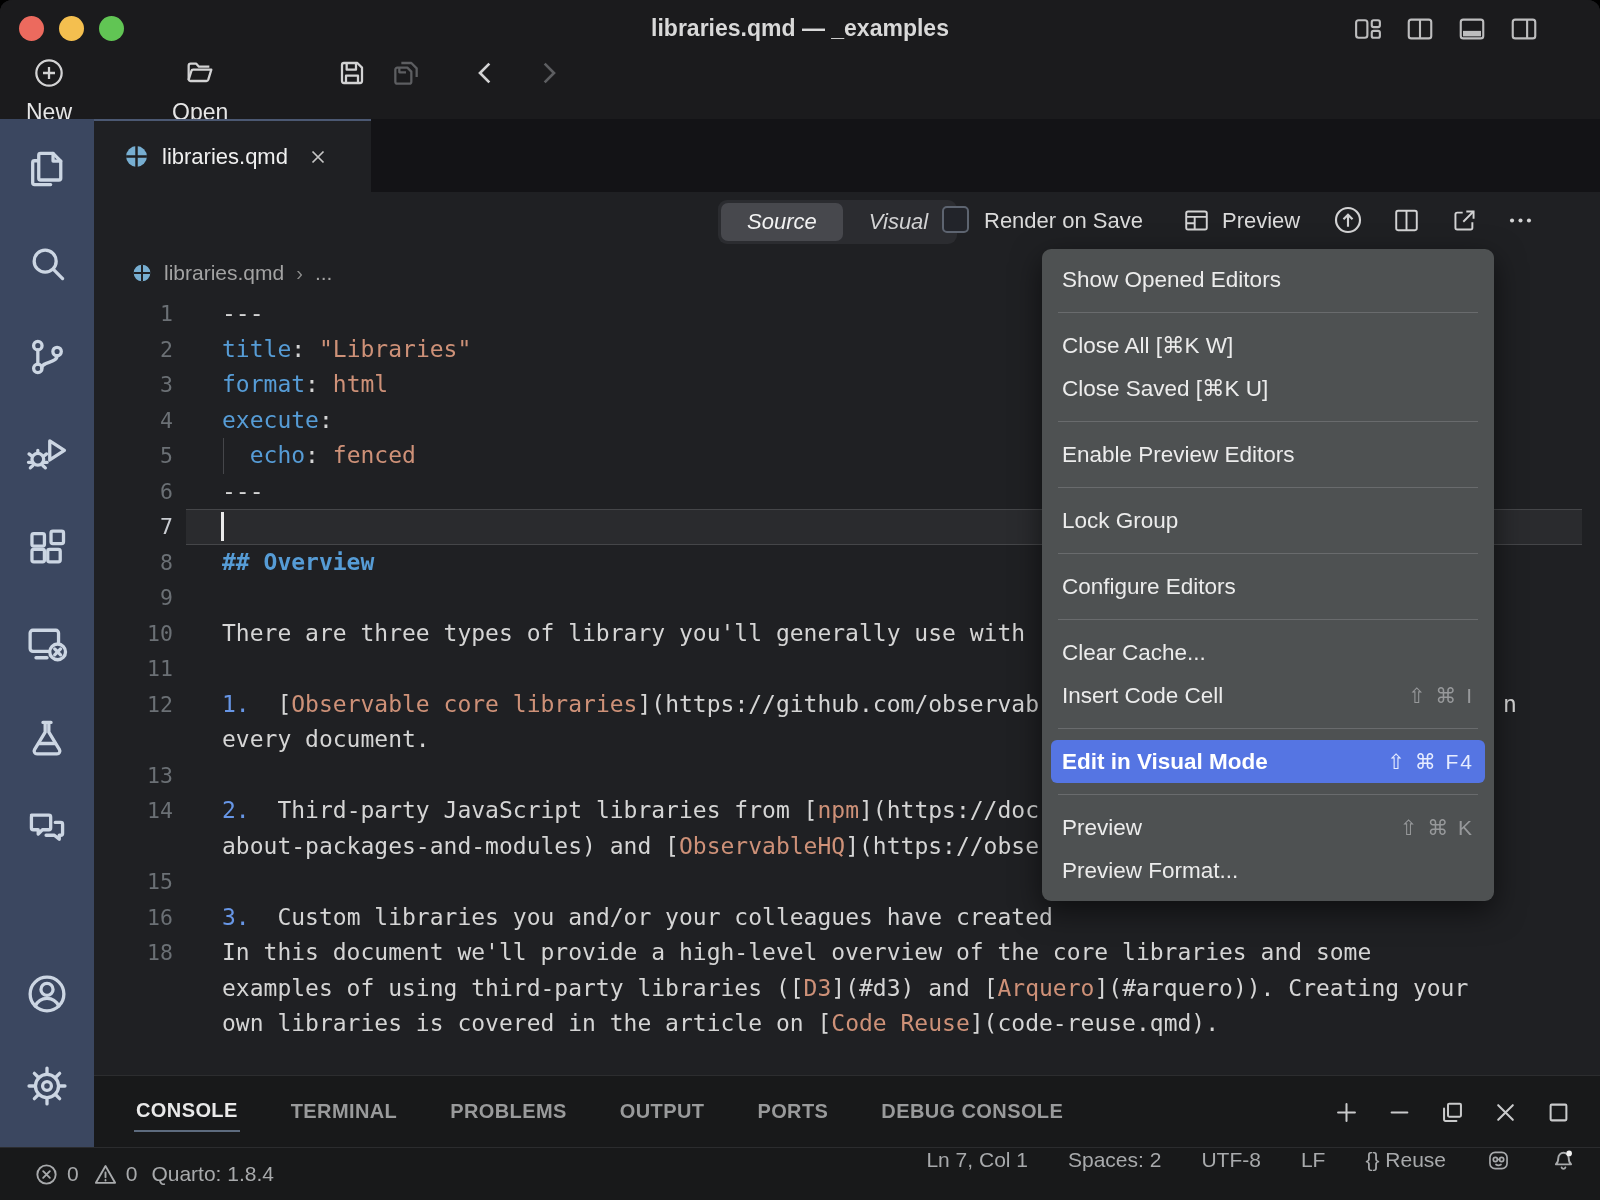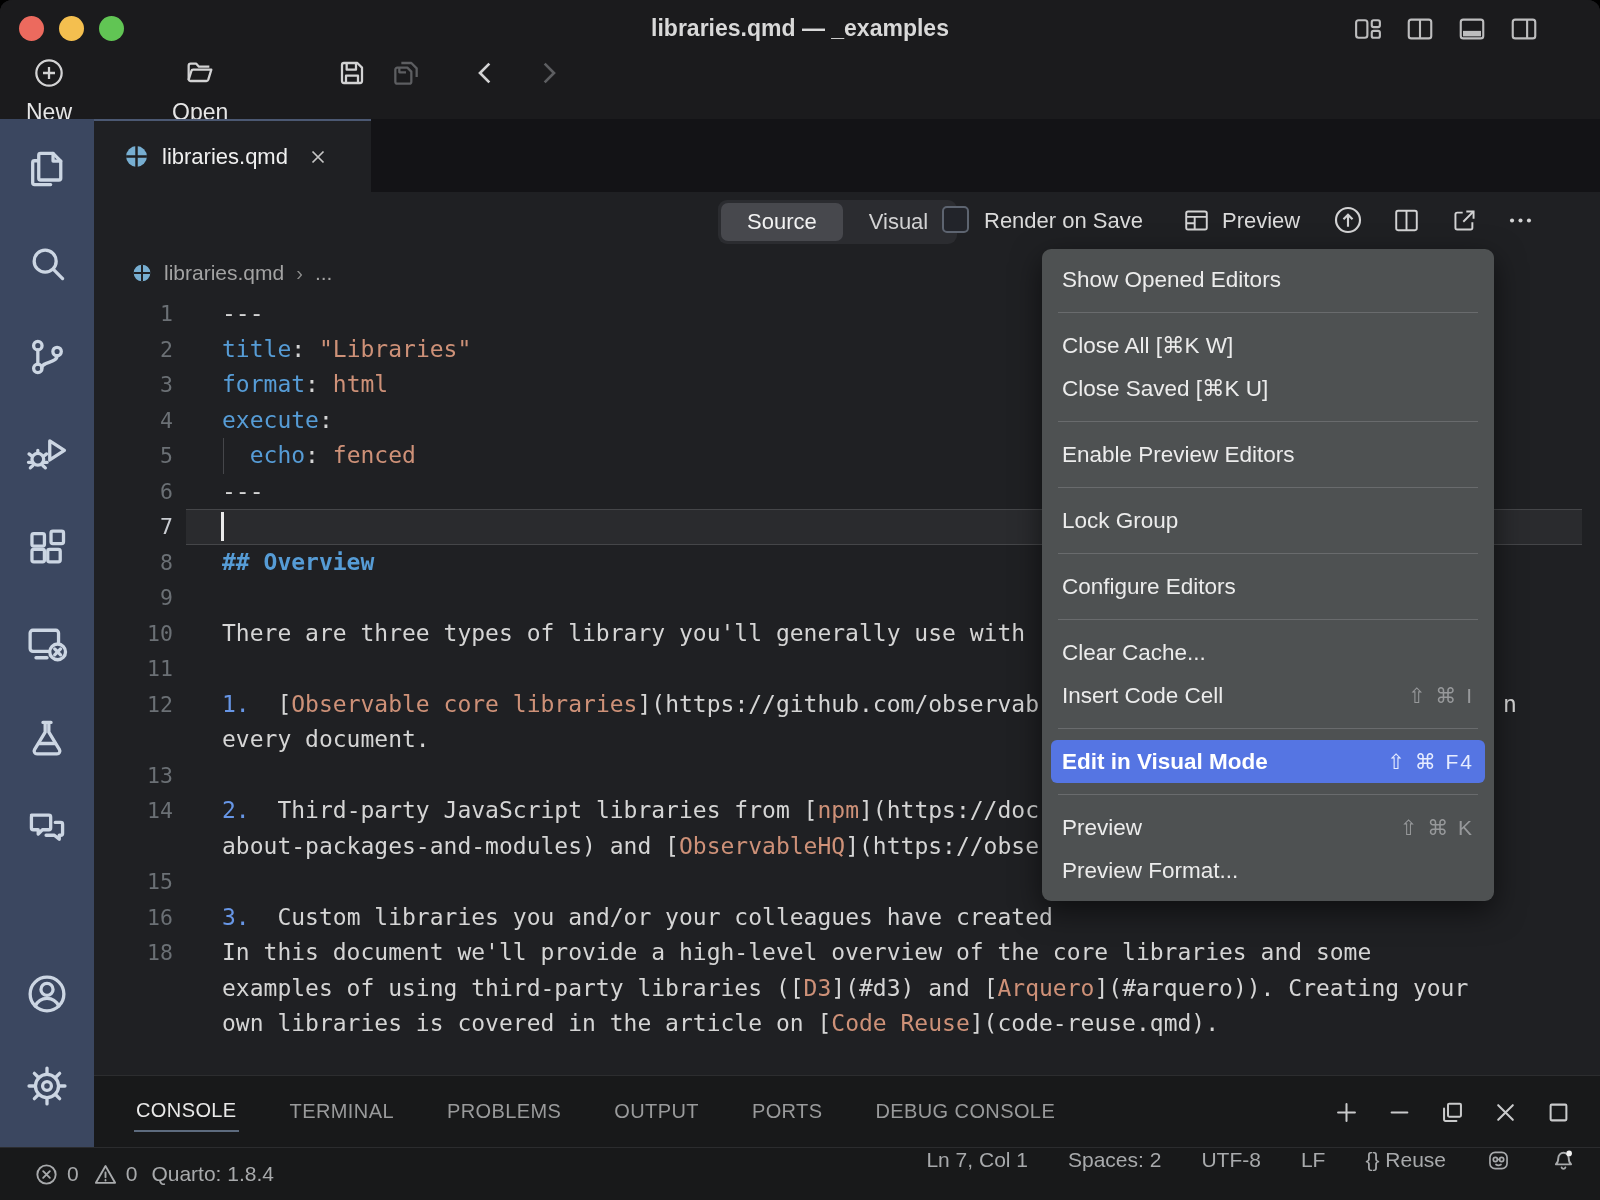--- a/index.html
+++ b/index.html
@@ -38,21 +38,21 @@
   
   .tabstrip{position:absolute;left:94px;top:119px;right:0;height:73px;background:#131316;}
   .tab{position:absolute;left:0;top:0;width:277px;height:73px;background:#1f2023;border-top:2px solid #4b5872;box-sizing:border-box;display:flex;align-items:center;gap:13px;padding-left:30px;}
   .tab-title{color:#f0f0f0;font-size:22px;}
   .tab-close{width:22px;height:22px;color:#c6c6c6;margin-left:6px;}
   .tab-close svg{width:100%;height:100%;}
   .q-ico{width:25px;height:25px;}
 
   
   .edtoolbar{position:absolute;left:94px;top:192px;right:0;height:58px;background:#1f2023;}
-  .seg{position:absolute;left:624px;top:8px;height:44px;background:#2b2c30;border-radius:9px;display:flex;align-items:center;padding:3px;box-sizing:border-box;}
+  .seg{position:absolute;left:624px;top:8px;height:44px;background:#2b2c30;border-radius:9px;display:flex;align-items:center;padding:3px;box-sizing:border-box;font-style:italic;}
   .seg-btn{height:38px;line-height:38px;padding:0 26px;font-size:22px;color:#d2d2d3;border-radius:7px;}
   .seg-btn.sel{background:#47484d;color:#f2f2f2;}
   .cb{position:absolute;left:848px;top:14px;width:27px;height:27px;border:2px solid #5d6470;border-radius:5px;background:#22242a;box-sizing:border-box;}
   .ed-label{position:absolute;top:0;height:58px;line-height:58px;color:#dadada;font-size:22px;}
   .ed-ico{position:absolute;width:29px;height:29px;color:#d3d3d4;top:14px;}
   .ed-ico svg{width:100%;height:100%;}
 
   
   .breadcrumb{position:absolute;left:94px;top:250px;right:0;height:46px;background:#1f2023;display:flex;align-items:center;gap:12px;padding-left:38px;color:#a3a3a3;font-size:21px;}
   .bc-sep{color:#8b8b8b;font-size:20px;}
@@ -76,21 +76,21 @@
 
   
   .ctx-menu{position:absolute;left:1042px;top:249px;width:452px;background:#4e5152;border-radius:9px;padding:9px 0;box-shadow:0 10px 30px rgba(0,0,0,.55);z-index:50;}
   .mi{height:43px;line-height:43px;padding:0 20px;color:#ececec;font-size:22.5px;display:flex;justify-content:space-between;align-items:center;text-align:center;}
   .mi .sc{color:#97999b;font-size:21px;letter-spacing:2px;}
   .mi.hl{background:#5575e3;border-radius:6px;margin:0 9px;padding:0 11px;color:#ffffff;font-weight:600;}
   .mi.hl .sc{color:#e6ecff;font-weight:400;}
   .msep{height:1px;background:#696b6d;margin:11px 16px;}
 
   
-  .panelbar{position:absolute;left:94px;top:1075px;right:0;height:72px;background:#18191a;border-top:1px solid #2c2d2f;box-sizing:border-box;display:flex;align-items:center;padding-left:40px;gap:49px;}
+  .panelbar{position:absolute;left:94px;top:1075px;right:0;height:72px;background:#18191a;border-top:1px solid #2c2d2f;box-sizing:border-box;display:flex;align-items:center;padding-left:40px;gap:49px;font-weight:bold;}
   .ptab{color:#999a9b;font-size:20px;letter-spacing:.4px;padding:8px 2px;}
   .ptab.active{color:#e9e9e9;border-bottom:2.5px solid #5d6b7e;}
   .panel-icons{position:absolute;right:28px;top:0;height:72px;display:flex;align-items:center;gap:26px;}
   .p-ico{width:27px;height:27px;color:#c9cacb;}
   .p-ico svg{width:100%;height:100%;}
 
   
   .statusbar{position:absolute;left:0;top:1147px;right:0;height:53px;background:#18191a;border-top:1px solid #2b2c2e;box-sizing:border-box;color:#a8aaac;font-size:21px;}
   .sb-left{position:absolute;left:34px;top:0;height:52px;display:flex;align-items:center;gap:14px;}
   .sb-right{position:absolute;right:24px;top:0;height:52px;display:flex;align-items:flex-start;gap:40px;}

